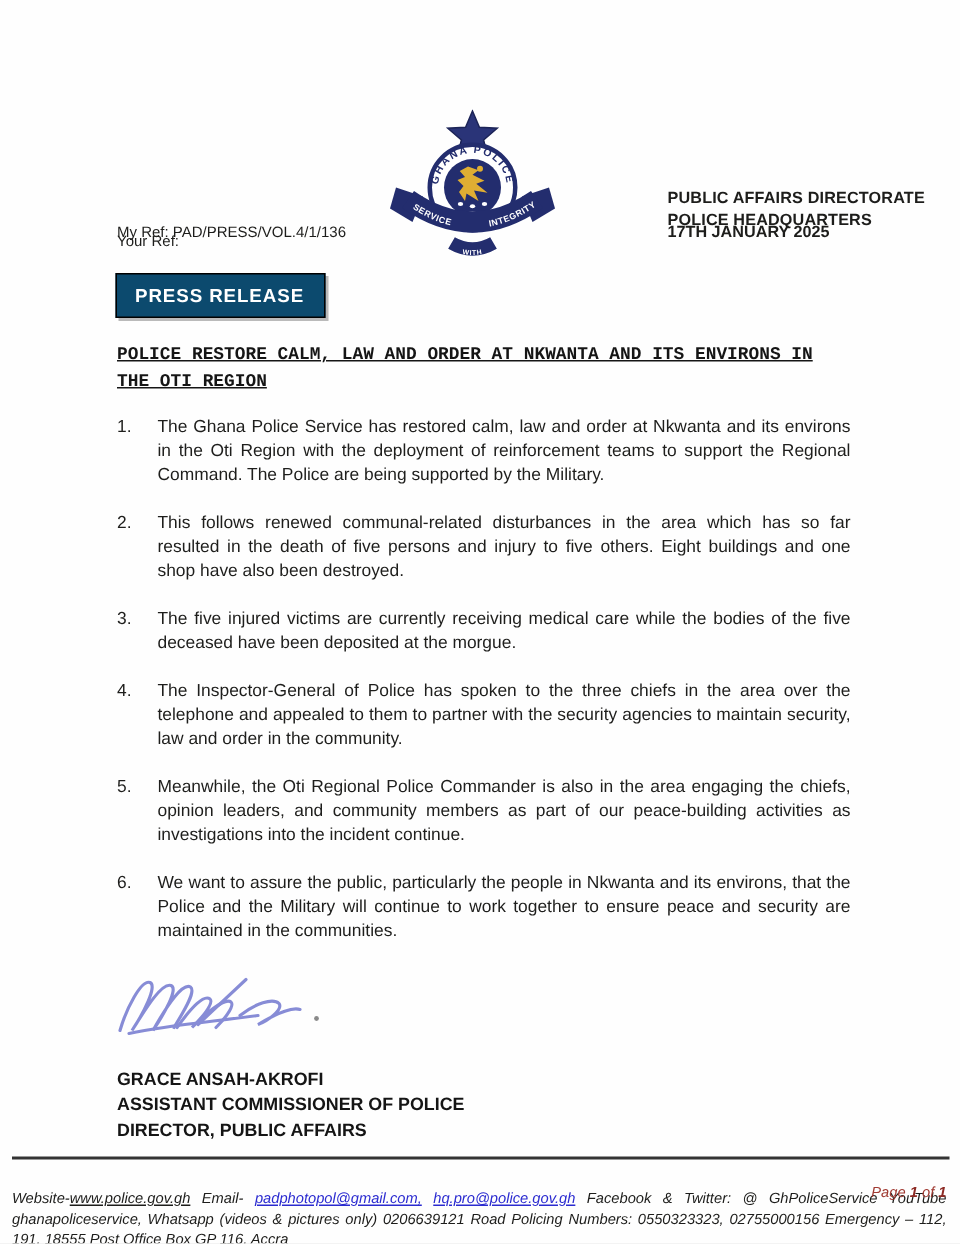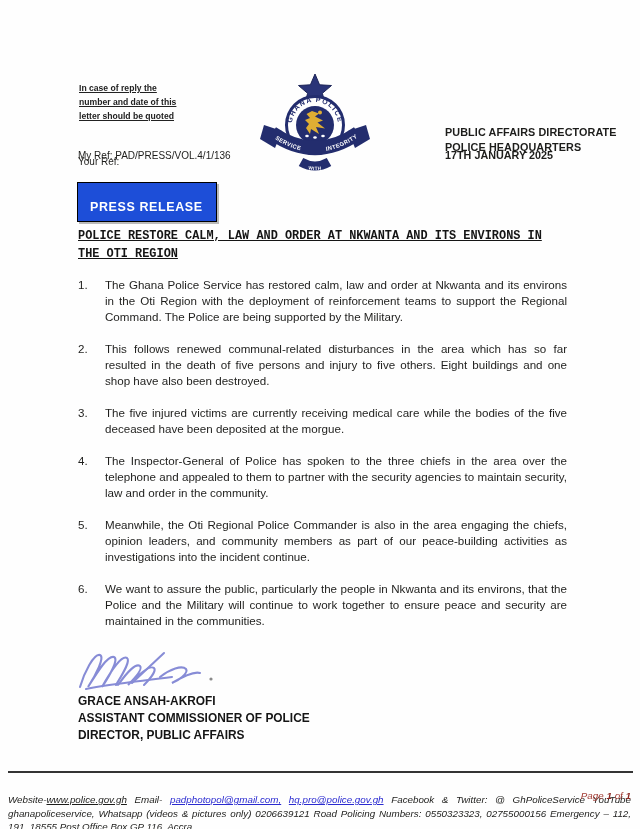--- a/index.html
+++ b/index.html
@@ -15,56 +15,51 @@
 
   
   .logo-wrap{position:absolute;left:259px;top:73px;width:112px;height:106px;}
 
   
   .org-block{position:absolute;left:445px;top:77px;font-size:10.8px;font-weight:bold;
              line-height:14.5px;letter-spacing:.1px;margin-top:48px;}
   .date-line{position:absolute;left:445px;top:149px;font-size:10.8px;font-weight:bold;}
 
   
-  .press-box{position:absolute;left:77px;top:182px;background:#1d4ed8;color:#fff;
-             font-weight:bold;font-size:12.5px;letter-spacing:.6px;padding:17px 13px 7px 12px;
+  .press-box{position:absolute;left:77px;top:182px;background:#0c4a6e;color:#fff;
+             font-weight:bold;font-size:12.5px;letter-spacing:.6px;padding:7px 13px 7px 12px;
              border:1px solid #000;box-shadow:2px 2px 0 rgba(130,130,130,.55);}
 
   
   .main{position:absolute;left:78px;top:227px;width:489px;}
   .doc-title{font-weight:bold;font-size:11.9px;line-height:17px;color:#151515;}
   .doc-title .t-line{text-decoration:underline;font-family:Liberation Mono, monospace;}
   .doc-title .t1{white-space:nowrap;display:inline-block;}
   .list{margin-top:14px;}
   .item{display:flex;margin-bottom:16px;font-size:11.6px;line-height:16px;color:#1e1e1c;}
   .item .num{width:27px;flex:none;}
   .item .txt{flex:1;text-align:justify;}
 
   .sig-svg{display:block;margin:4px 0 0 -4px;}
-  .sig-name{font-weight:bold;font-size:11.9px;line-height:17px;color:#151515;margin-top:0;}
+  .sig-name{font-weight:bold;font-size:11.9px;line-height:17px;color:#151515;margin-top:18px;}
 
   
   .footer{position:absolute;left:8px;right:7px;top:771px;border-top:2px solid #343434;
           padding-top:20px;font-size:9.8px;font-style:italic;line-height:13.5px;color:#1d1d1b;}
   .ft-text{text-align:justify;padding-right:2px;}
   .lnk-dark{color:#1d1d1b;text-decoration:underline;cursor:pointer;}
   .lnk-blue{color:#2b2bd0;text-decoration:underline;cursor:pointer;}
   .page-ind{position:absolute;right:2px;top:16px;color:#a03a32;font-style:italic;}
   .page-ind b{color:#8d2a24;}
 </style>
 </head>
 <body>
 
 <div class="page">
 
-  <div class="reply-note">
-    <span class="rn-line">In case of reply the</span>
-    <span class="rn-line">number and date of this</span>
-    <span class="rn-line">letter should be quoted</span>
-  </div>
   <div class="my-ref">My Ref: PAD/PRESS/VOL.4/1/136</div>
   <div class="your-ref">Your Ref:</div>
 
   <div class="logo-wrap">
     <svg width="112" height="106" viewBox="0 0 112 106">
 
       <polygon points="56,1 60.6,11.8 72.5,12.5 63.4,20.3 66.3,31.8 56,25.2 45.7,31.8 48.6,20.3 39.5,12.5 51.4,11.8" fill="#2a3478" stroke="#1c2457" stroke-width="1"></polygon>
 
       <circle cx="56" cy="52" r="28.5" fill="#ffffff" stroke="#232d6e" stroke-width="3"></circle>
       <circle cx="56" cy="52" r="19" fill="#232d6e"></circle>

